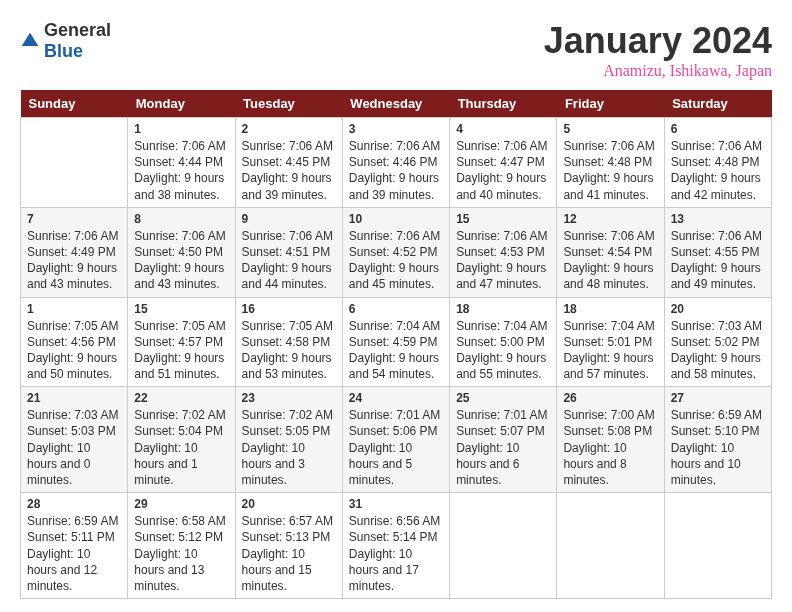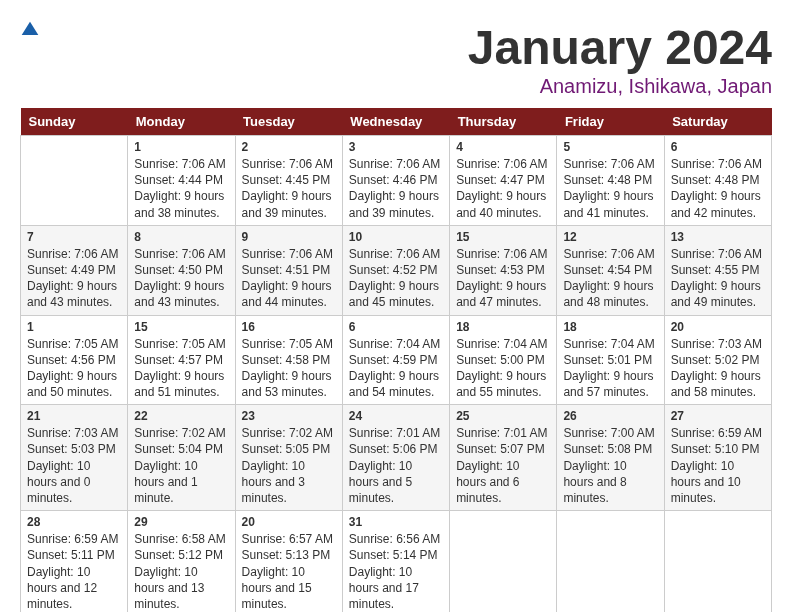--- a/index.html
+++ b/index.html
@@ -32,27 +32,28 @@
       color: #1a5fa8;
     }
     .logo-icon {
       width: 20px;
       height: 20px;
     }
     .title-section {
       text-align: right;
     }
     .calendar-title {
-      font-size: 48px;
+      font-size: 36px;
       font-weight: bold;
       color: #333;
     }
     .calendar-subtitle {
-      font-size: 20px;
-      color: #701a75;
+      font-size: 16px;
+      color: #ec4899;
+      font-family: Liberation Serif, serif;
     }
     table {
       width: 100%;
       border-collapse: collapse;
       table-layout: fixed;
     }
     th {
       background-color: #7f1d1d;
       color: #fff;
       text-align: left;
@@ -90,20 +91,24 @@
     }
   </style>
 </head>
 <body>
 
 <div class="header-section">
   <div class="logo">
     <svg class="logo-icon" viewBox="0 0 24 24" xmlns="http://www.w3.org/2000/svg">
       <polygon points="12,2 22,18 2,18" fill="#1a5fa8"></polygon>
     </svg>
+    <div>
+      <span class="logo-text-general">General</span><br>
+      <span class="logo-text-blue">Blue</span>
+    </div>
   </div>
   <div class="title-section">
     <div class="calendar-title">January 2024</div>
     <div class="calendar-subtitle">Anamizu, Ishikawa, Japan</div>
   </div>
 </div>
 
 <table>
   <thead>
     <tr>

